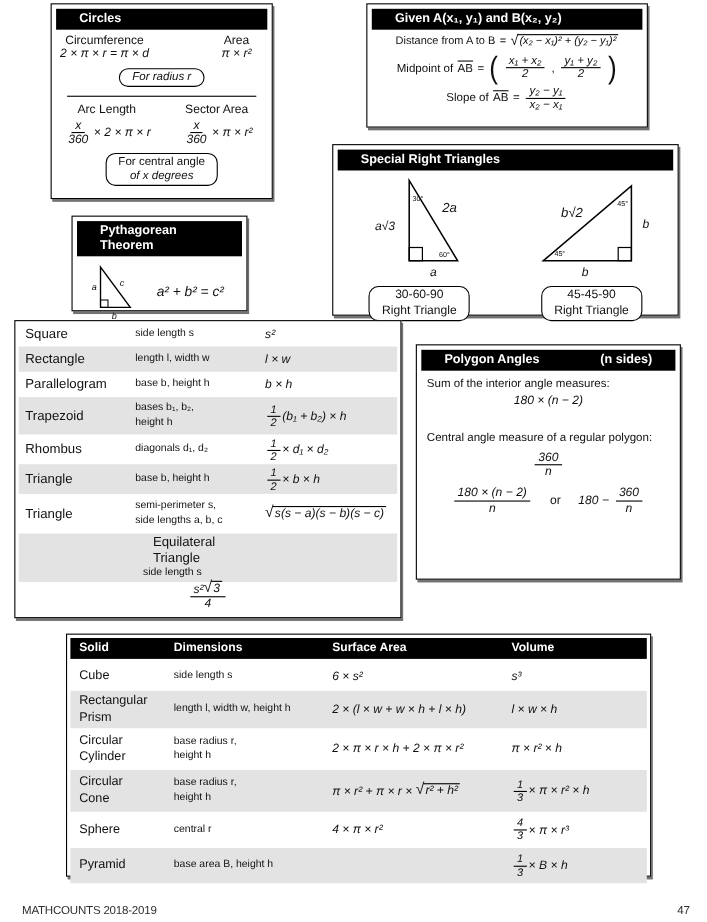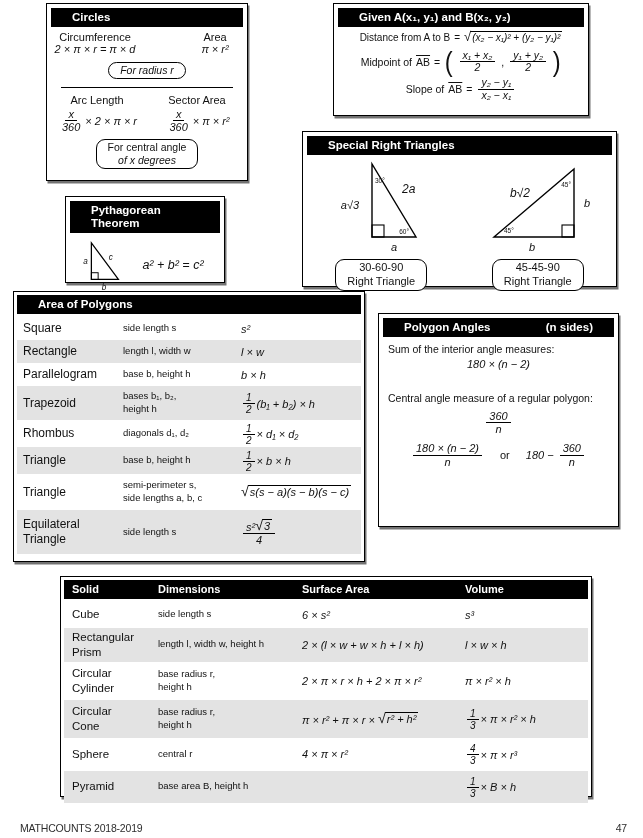--- a/index.html
+++ b/index.html
@@ -181,21 +181,20 @@
         <rect x="18" y="37" width="7" height="7" fill="none" stroke="#000" stroke-width="1"></rect>
         <text x="12" y="28" style="font-size:8.5px;font-style:italic;" text-anchor="middle">a</text>
         <text x="36" y="24" style="font-size:8.5px;font-style:italic;">c</text>
         <text x="31" y="55" style="font-size:8.5px;font-style:italic;" text-anchor="middle">b</text>
       </svg>
       <div class="math" style="font-size:12.5px;flex:1;text-align:center;">a² + b² = c²</div>
     </div>
   </div>
 
   <div class="box" style="left:13px;top:291px;width:352px;height:271px;">
-    <div class="bar" style="margin:3px;">Area of Polygons</div>
     <div class="prow" style="height:23px;">
       <div class="pc1">Square</div>
         <div class="pc2">side length s</div>
       <div class="pc3 math">s²</div>
     </div>
     <div class="prow shade" style="height:23px;">
       <div class="pc1">Rectangle</div>
         <div class="pc2">length l, width w</div>
       <div class="pc3 math">l × w</div>
     </div>
@@ -244,21 +243,21 @@
     <div class="prow" style="height:36px;">
       <div class="pc1">Triangle</div>
         <div class="pc2">semi-perimeter s,
 side lengths a, b, c</div>
       <div class="pc3 math"><span class="sqrt">
         <span class="sym">√</span>
             <span class="rad">s(s − a)(s − b)(s − c)</span>
           </span>
       </div>
     </div>
-    <div class="prow shade" style="height:44px;">
+    <div class="prow shade" style="height:44px;flex-direction:column;">
       <div class="pc1">Equilateral
 Triangle</div>
         <div class="pc2">side length s</div>
       <div class="pc3 math"><span class="frac">
         <span class="fnum"><span>s²</span><span class="sqrt">
                 <span class="sym">√</span>
                 <span class="rad">3</span>
               </span></span>
         <span class="fden">4</span>
           </span>

